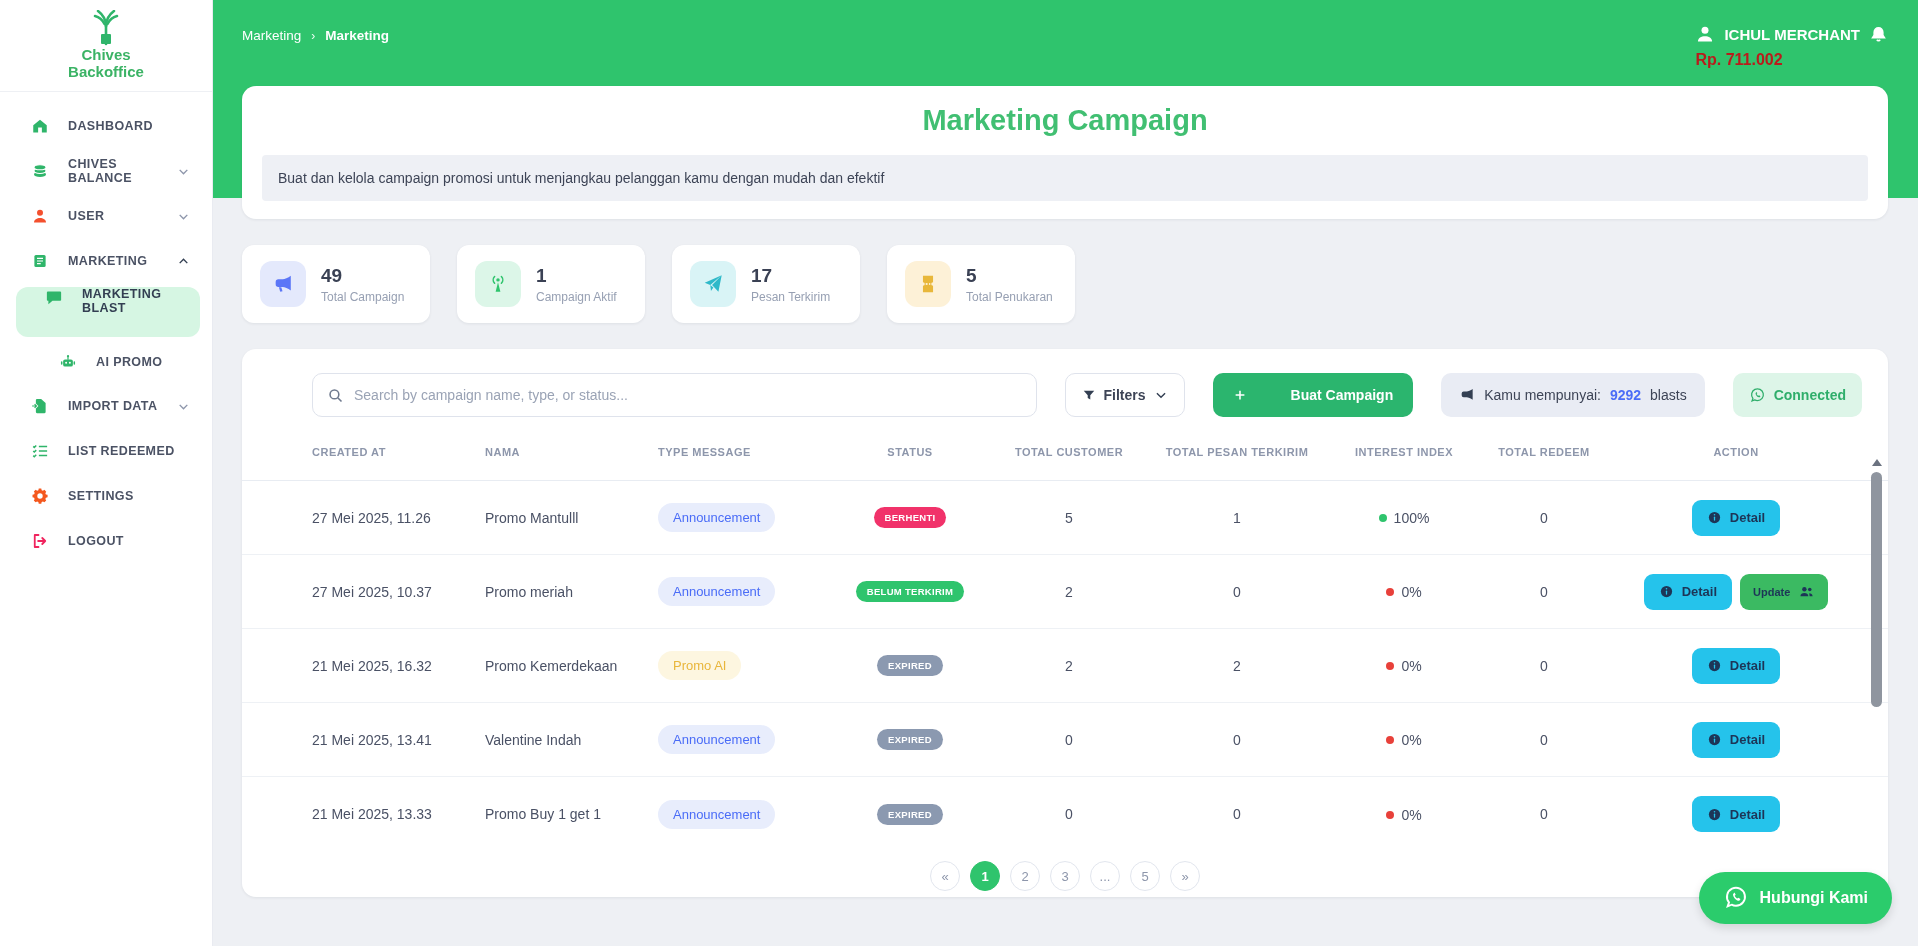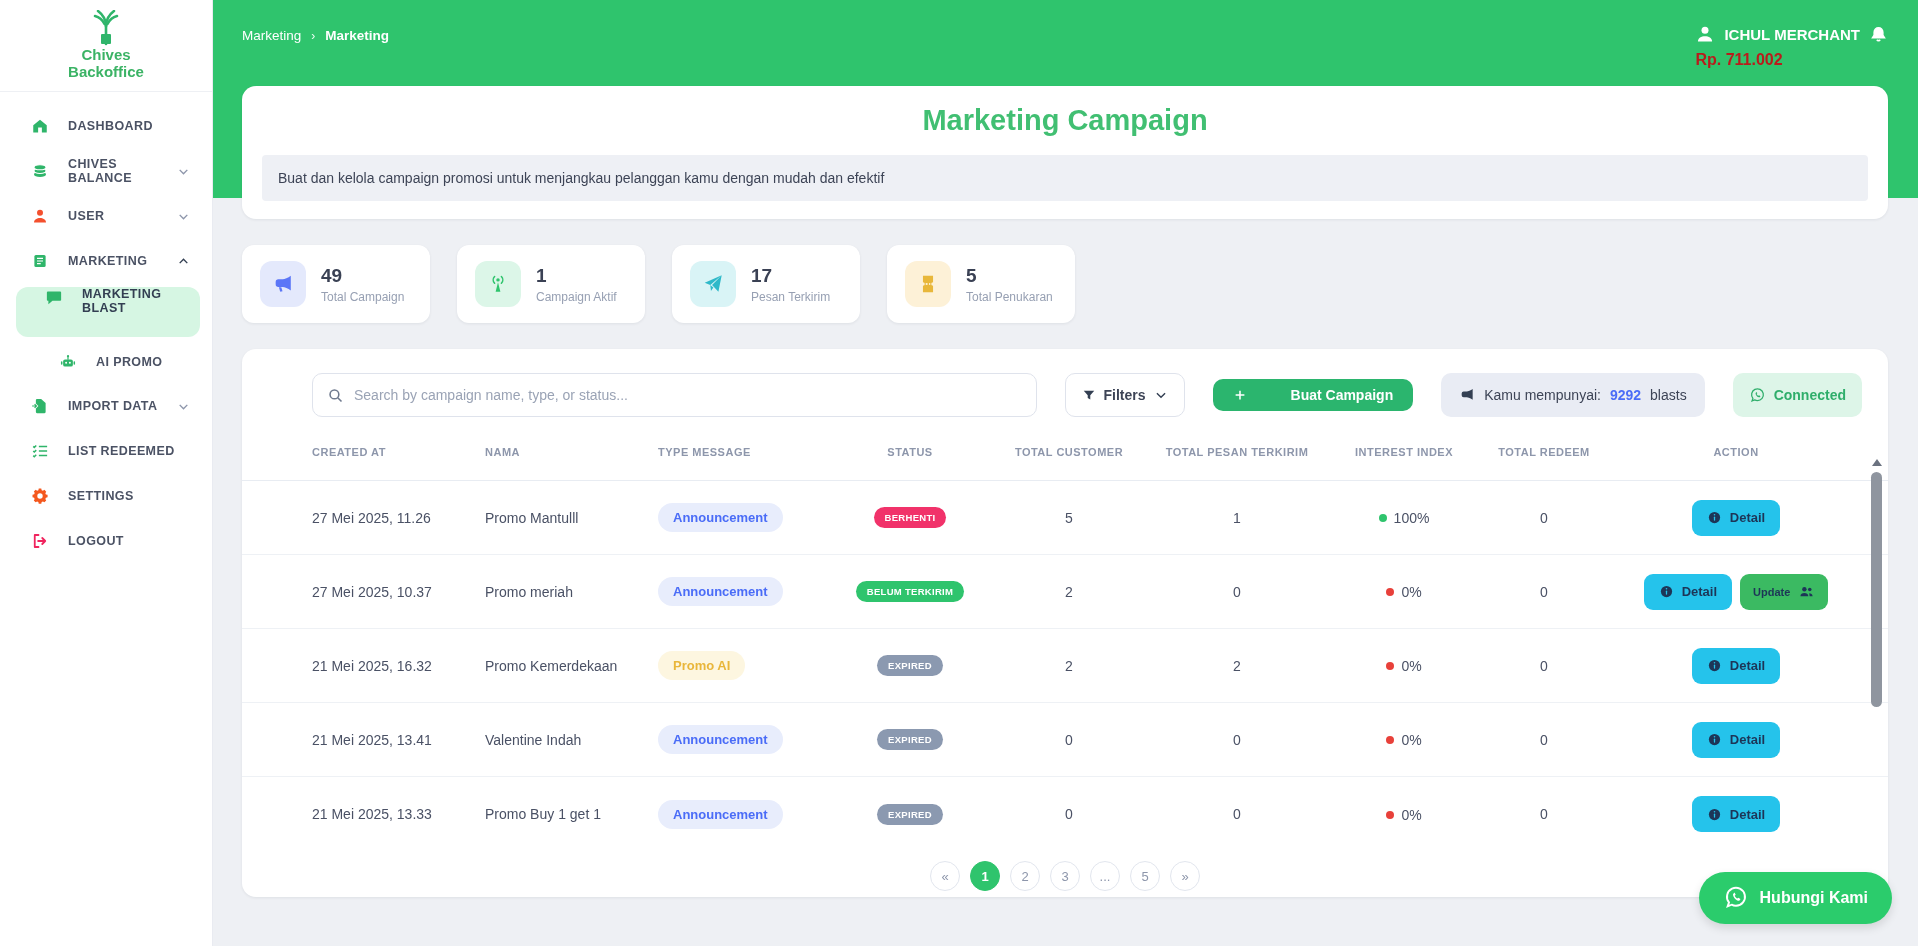--- a/index.html
+++ b/index.html
@@ -65,36 +65,36 @@
   .toolbar { display:flex; align-items:center; gap:28px; padding:0 26px 0 70px; }
   .search-box { flex:1; height:44px; border:1px solid #dfe3ec; border-radius:10px; display:flex; align-items:center;
                 padding:0 14px; gap:10px; background:#fff; }
   .search-box svg { width:17px; height:17px; color:#6f7a8e; }
   .search-box input { border:none; outline:none; flex:1; font-size:14px; font-family:inherit; color:#3d4456; background:transparent; }
   .search-box input::placeholder { color:#9aa3b5; }
   .btn { display:inline-flex; align-items:center; justify-content:center; gap:8px; border:none; cursor:pointer;
          font-family:inherit; font-weight:bold; border-radius:10px; }
   .btn-filters { height:44px; padding:0 16px; background:#fff; border:1px solid #dfe3ec; color:#3d4456; font-size:14px; }
   .btn-filters svg { width:14px; height:14px; }
-  .btn-create { height:32px; padding:0 20px; background:#2bb56e; color:#fff; font-size:14px;gap:44px; }
+  .btn-create { height:44px; padding:0 20px; background:#2bb56e; color:#fff; font-size:14px;gap:44px; }
   .btn-create svg { width:14px; height:14px; }
   .blasts-badge { height:44px; display:flex; align-items:center; gap:9px; background:#e9ecf4; border-radius:10px;
                   padding:0 18px; font-size:14px; color:#3d4456; }
   .blasts-badge svg { width:16px; height:16px; color:#333f52; }
   .blasts-count { color:#4a6cf7; font-weight:bold; }
   .connected-badge { height:44px; display:flex; align-items:center; gap:8px; background:#ddf5e8; border-radius:10px;
                      padding:0 16px; font-size:14px; font-weight:600; color:#2fae6b; }
   .connected-badge svg { width:17px; height:17px; }
 
   .tgrid { display:grid; grid-template-columns:173px 173px 168px 168px 150px 186px 148px 132px 1fr; align-items:center; }
   .thead { padding:0 26px 0 70px; height:58px; margin-top:6px; border-bottom:1px solid #e8ecf2; }
   .th { font-size:11px; font-weight:bold; color:#8d96ab; letter-spacing:.5px; }
   .trow { padding:0 26px 0 70px; height:74px; border-bottom:1px solid #eef1f5; font-size:14px; color:#4a5165; }
   .ctr { text-align:center; justify-self:center; }
-  .badge-type { display:inline-block; padding:7px 15px; border-radius:999px; font-size:13px; font-weight:700; }
+  .badge-type { display:inline-block; padding:7px 15px; border-radius:999px; font-size:13px; font-weight:400; }
   .type-blue { background:#e8edfc; color:#4a6cf7; }
   .type-yellow { background:#fdf6e0; color:#e9b63b; }
   .st { display:inline-block; padding:5px 11px; border-radius:999px; font-size:9.5px; font-weight:bold; color:#fff; letter-spacing:.3px; }
   .st-stop { background:#f1326a; }
   .st-pending { background:#2fc46d; }
   .st-expired { background:#8b99b0; }
   .interest { display:inline-flex; align-items:center; gap:7px; }
   .dot { width:8px; height:8px; border-radius:50%; display:inline-block; }
   .dot-green { background:#2fc46d; } .dot-red { background:#e8403a; }
   .actions { display:flex; gap:8px; justify-content:center; }

